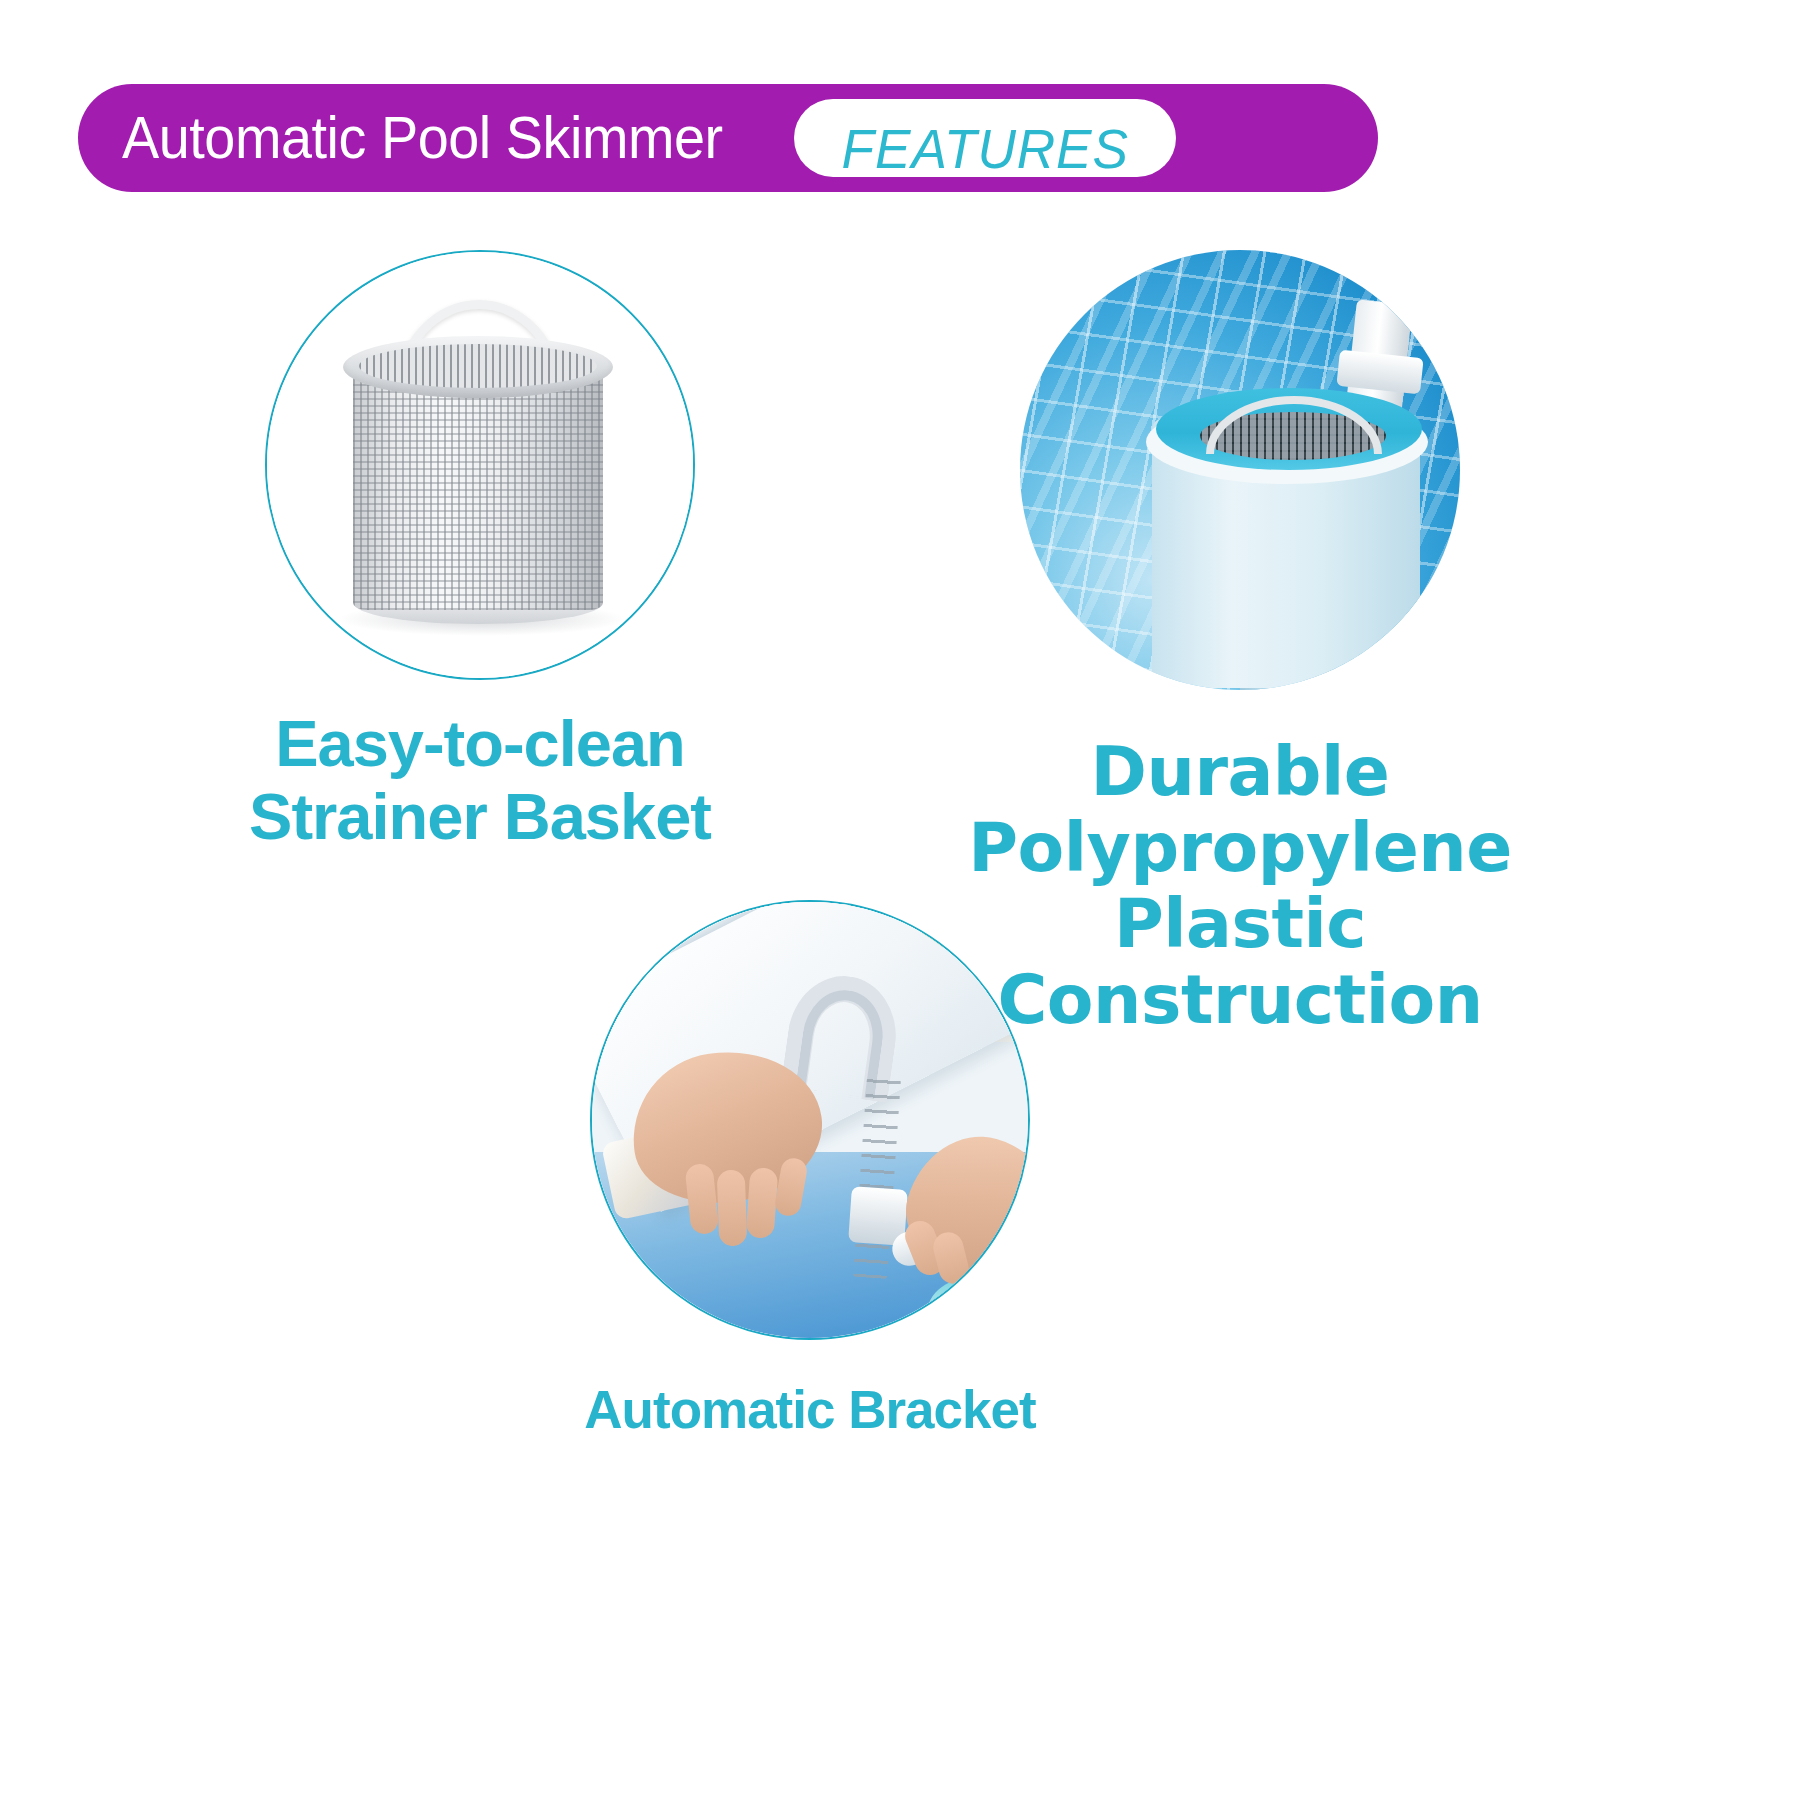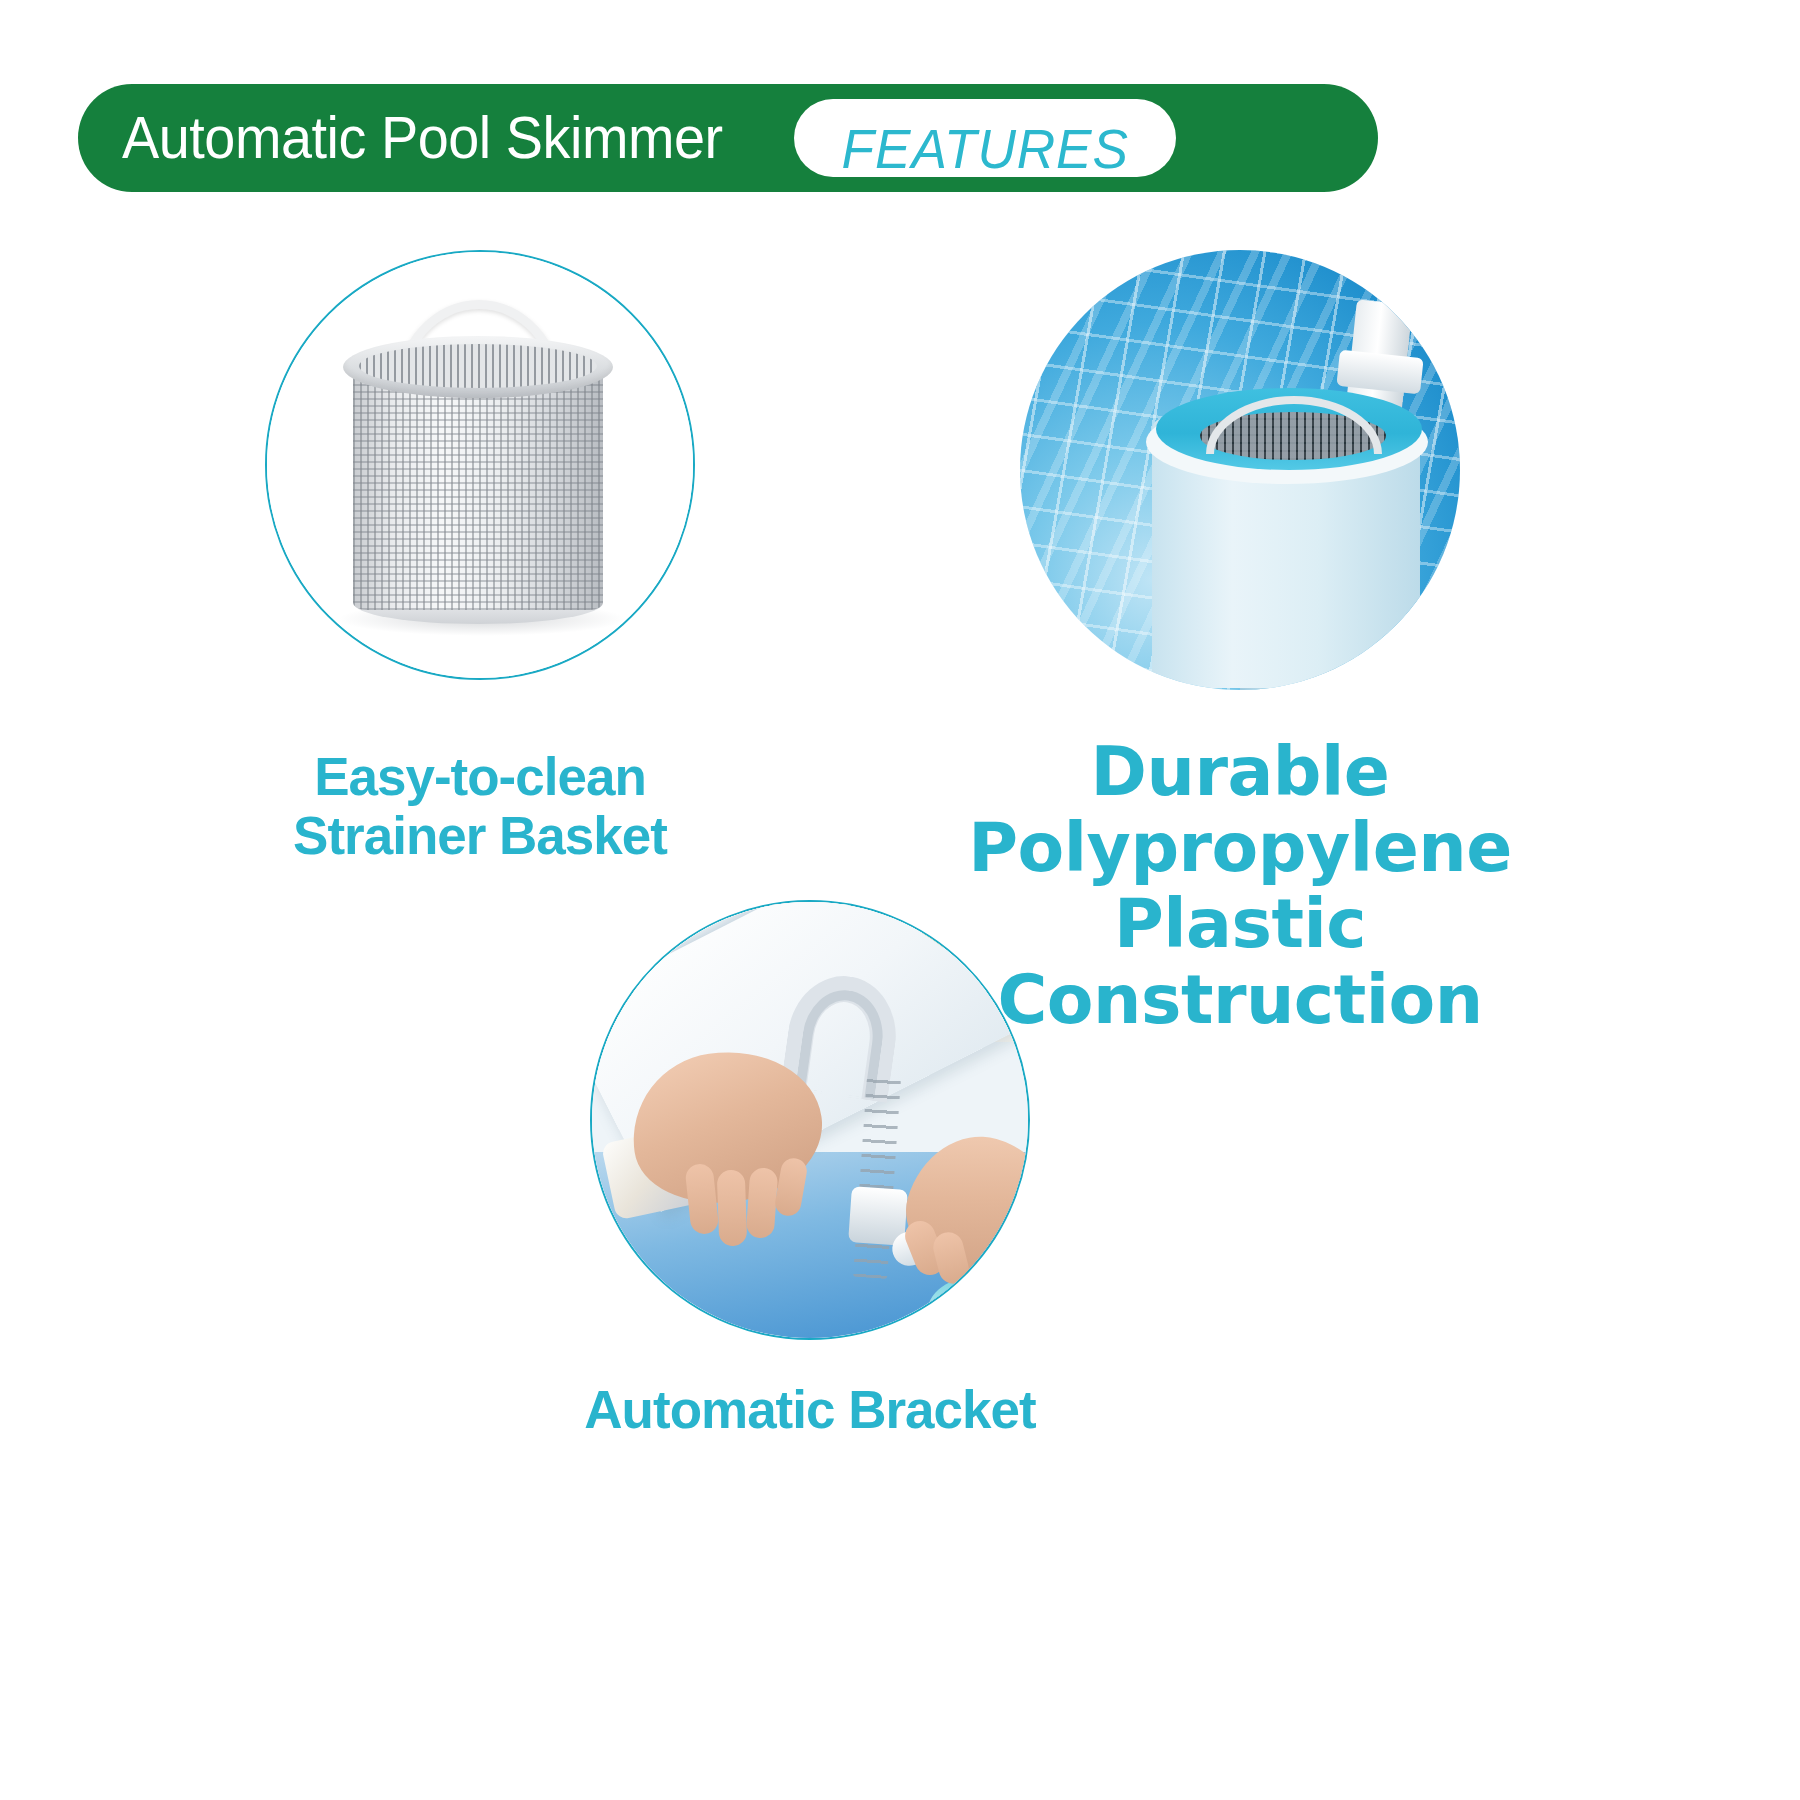--- a/index.html
+++ b/index.html
@@ -15,21 +15,21 @@
     position: relative;
   }
 
   
   #header-banner {
     position: absolute;
     left: 78px;
     top: 84px;
     width: 1300px;
     height: 108px;
-    background: #15803d;
+    background: #a21caf;
     border-radius: 54px;
     display: flex;
     align-items: center;
     padding-left: 44px;
     box-sizing: border-box;
   }
   #banner-title {
     color: #ffffff;
     font-size: 60px;
     font-weight: 400;
@@ -84,21 +84,21 @@
   .circle-plastic { width: 440px; height: 440px; }
   .circle-bracket { width: 440px; height: 440px; }
 
   .caption {
     text-align: center;
     color: #29B4CD;
     font-weight: bold;
     line-height: 1.12;
     white-space: pre-line;
   }
-  .caption-basket  { font-size: 53px; margin-top: 67px; letter-spacing: -1px; }
+  .caption-basket  { font-size: 65px; margin-top: 28px; letter-spacing: -1px; }
   .caption-plastic { font-size: 68px; margin-top: 44px; letter-spacing: -0.5px;
                      font-family: "DejaVu Sans", sans-serif; }
   .caption-bracket { font-size: 53px; margin-top: 40px; letter-spacing: -1px; }
 
   
   .basket-scene { position: absolute; inset: 0; background: #ffffff; }
   .basket-body {
     position: absolute;
     left: 86px; top: 108px;
     width: 250px; height: 250px;

